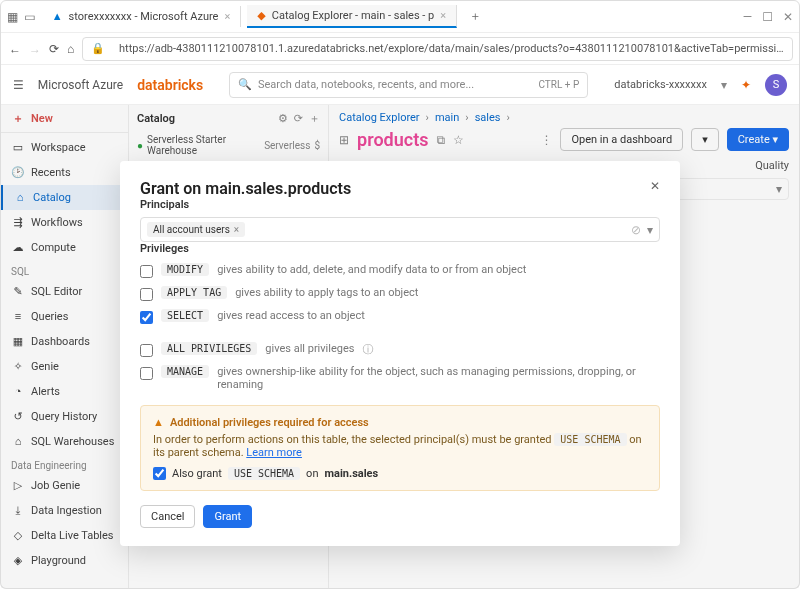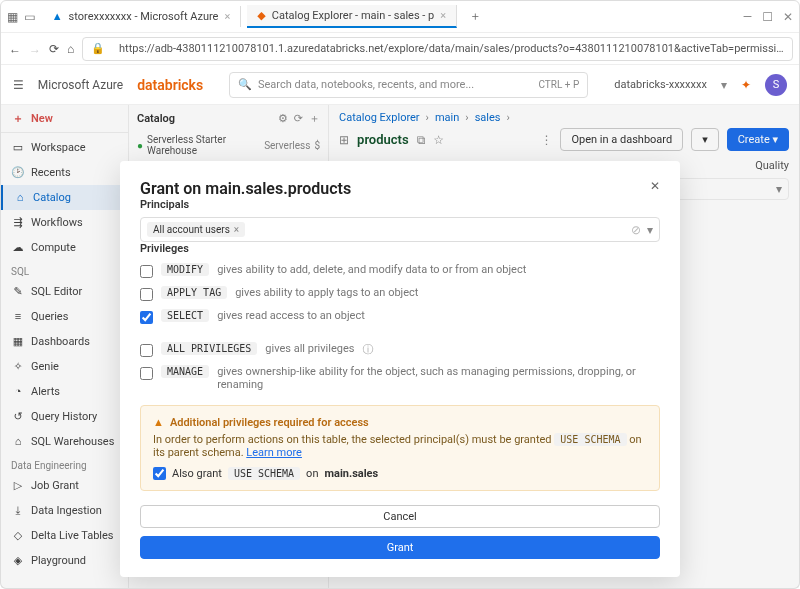--- a/index.html
+++ b/index.html
@@ -23,21 +23,21 @@
   .sidebtn.new { color:#d9534f; font-weight:600; border-bottom:1px solid #eee; margin-bottom:2px; }
   .sidebtn.active { color:#0b6bcb; background:#eaf2fb; border-left:2px solid #0b6bcb; }
   .sideheader { padding:6px 10px 2px; color:#888; font-size:10px; }
   .panel2 { width:200px; border-right:1px solid #eee; padding:6px 8px; font-size:11px; }
   .panel2 .hdr { display:flex; align-items:center; gap:6px; }
   .panel2 .hdr .t { font-weight:600; }
   .content { flex:1; padding:6px 10px; font-size:12px; }
   .crumbs { display:flex; gap:6px; color:#0b6bcb; font-size:11px; align-items:center;}
   .crumbs .sep { color:#888; }
   .pgtitle { display:flex; align-items:center; gap:8px; margin-top:4px; }
-  .pgtitle h1 { font-size:13px; font-weight:600; color:#14532d; }
+  .pgtitle h1 { font-size:18px; font-weight:600; color:#ec4899; }
   .btn { border:1px solid #ccc; border-radius:4px; padding:4px 10px; background:#fff; font-size:11px; color:#333; }
   .btn.primary { background:#1f6feb; color:#fff; border-color:#1f6feb; }
   .tabs { display:flex; gap:14px; margin-top:8px; font-size:11px; color:#555; }
   .collapse { margin-top:6px; border:1px solid #eee; border-radius:4px; height:22px; display:flex; align-items:center; justify-content:flex-end; padding:0 6px; color:#888;}
   
   .overlay { position:absolute; inset:0; background:rgba(0,0,0,0.04); display:flex; align-items:flex-start; justify-content:center; }
   .modal { margin-top:56px; width:560px; background:#fff; border-radius:4px; box-shadow:0 8px 30px rgba(0,0,0,.15); padding:18px 20px; }
   .modal h2 { font-size:16px; font-weight:600; color:#222; }
   .mclose { float:right; color:#666; cursor:pointer; }
   .mlabel { font-size:11px; font-weight:600; color:#333; margin-top:0; }
@@ -45,21 +45,21 @@
   .chip { background:#f1f1f1; border-radius:3px; padding:2px 6px; font-size:10px; display:flex; align-items:center; gap:4px; }
   .privrow { display:flex; align-items:flex-start; gap:8px; margin-top:8px; font-size:11px; }
   .privrow input { margin-top:2px; }
   .tag { background:#f1f1f1; border-radius:3px; padding:1px 6px; font-family:monospace; font-size:10px; }
   .desc { color:#777; }
   .alert { margin-top:14px; border:1px solid #f5dfb8; background:#fdf7ec; border-radius:4px; padding:10px 12px; font-size:11px; }
   .alert .at { color:#b76b12; font-weight:600; display:flex; gap:6px; align-items:center;}
   .alert .ab { color:#7a5a1f; margin-top:4px; }
   .alert .ab a { color:#1f6feb; }
   .alert .ac { margin-top:8px; display:flex; align-items:flex-start; gap:6px; }
-  .mactions { display:flex; justify-content:flex-end; gap:8px; margin-top:14px;flex-direction:column; }
+  .mactions { display:flex; gap:8px; margin-top:14px; }
   .ico { width:14px; text-align:center; }
 </style>
 </head>
 <body>
 
 <div class="browser">
 
   <div class="titlebar">
     <div class="wicons">
       <span>▦</span>
@@ -165,21 +165,21 @@
           <span class="ico">↺</span>
           <span>Query History</span>
         </div>
       <div class="sidebtn">
           <span class="ico">⌂</span>
           <span>SQL Warehouses</span>
         </div>
       <div class="sideheader">Data Engineering</div>
       <div class="sidebtn">
           <span class="ico">▷</span>
-          <span>Job Grant</span>
+          <span>Job Genie</span>
         </div>
       <div class="sidebtn">
           <span class="ico">⤓</span>
           <span>Data Ingestion</span>
         </div>
       <div class="sidebtn">
           <span class="ico">◇</span>
           <span>Delta Live Tables</span>
         </div>
       <div class="sidebtn">

